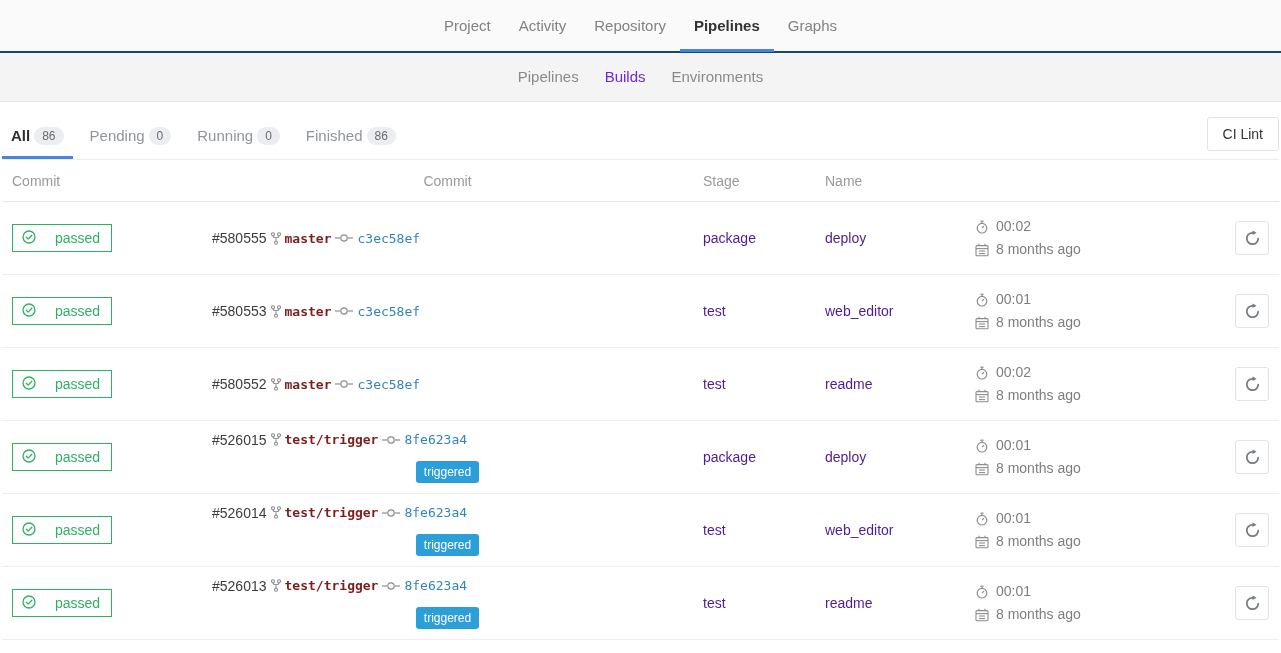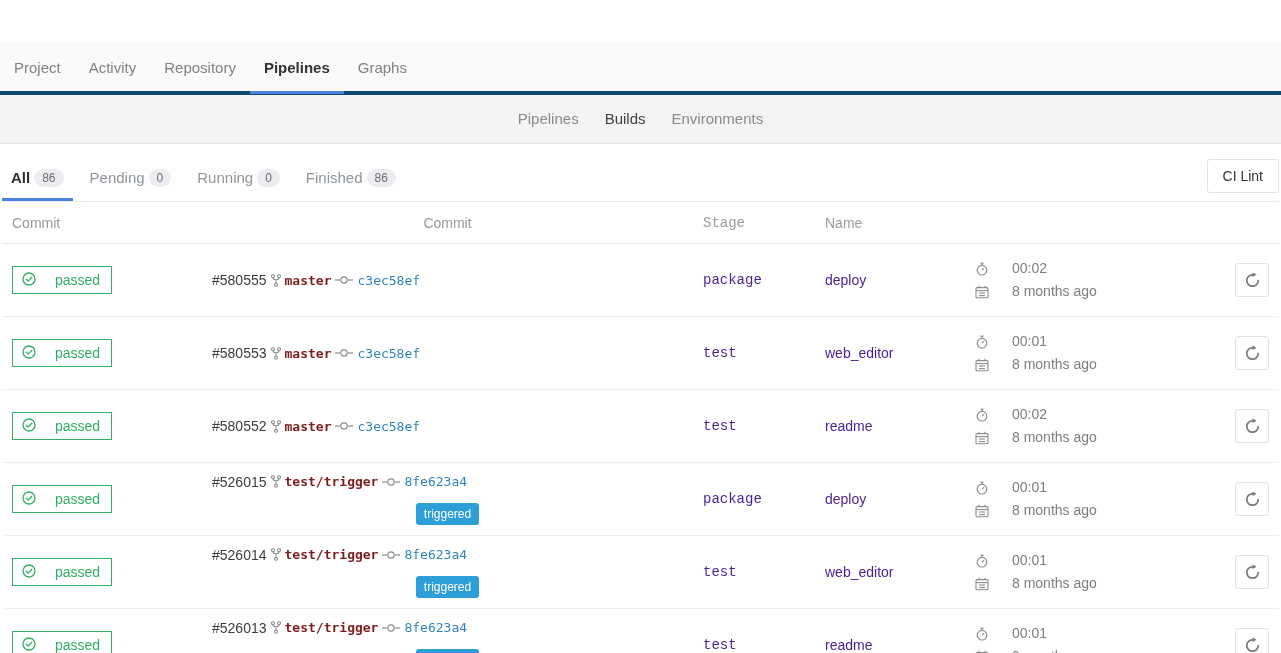--- a/index.html
+++ b/index.html
@@ -8,24 +8,24 @@
     font-family: "Liberation Sans", sans-serif;
     font-size: 14px;
     color: #333;
     background: #fff;
   }
   a { text-decoration: none; color: inherit; }
 
   
   .topnav {
     background: #fafafa;
-    border-bottom: 4px solid #0c4a6e;
+    border-bottom: 2px solid #0c4a6e;
     height: 53px;
     display: flex;
-    margin-top: 42px;
+    justify-content: center;
   }
   .topnav a {
     display: block;
     height: 52px;
     line-height: 52px;
     padding: 0 14px;
     font-size: 15px;
     color: #828282;
     cursor: pointer;
   }
@@ -45,21 +45,21 @@
   }
   .subnav a {
     display: block;
     height: 48px;
     line-height: 48px;
     padding: 0 13px;
     font-size: 15px;
     color: #8a8a8a;
     cursor: pointer;
   }
-  .subnav a.active { color: #404040; }
+  .subnav a.active { color: #6d28d9; }
 
   
   .content { padding: 0 2px; }
 
   .tabs-row {
     margin-top: 10px;
     border-bottom: 1px solid #ececec;
     display: flex;
     justify-content: space-between;
     align-items: center;
@@ -98,21 +98,21 @@
     color: #333;
     font-family: inherit;
     cursor: pointer;
     margin-bottom: 4px;
   }
 
   
   .cell { padding: 10px; }
   .c-status  { width: 200px; }
   .c-commit  { flex: 1; text-align: center; }
-  .c-stage   { width: 122px; font-family: Liberation Mono, monospace; }
+  .c-stage   { width: 122px; }
   .c-name    { width: 150px; }
   .c-time    { width: 258px; }
   .c-actions { width: 56px; display: flex; justify-content: flex-end; }
 
   .thead {
     display: flex;
     color: #9a9a9a;
     border-bottom: 1px solid #e7e7e7;
   }
   .thead .cell { padding-top: 13px; padding-bottom: 12px; }
@@ -161,21 +161,21 @@
     padding: 4px 8px;
     margin-top: 13px;
   }
 
   .stage-text, .name-text { color: #4c1d95; }
   .name-text { cursor: pointer; }
 
   .time-line {
     display: flex;
     align-items: center;
-    gap: 23px;
+    gap: 7px;
     color: #7e7e7e;
     line-height: 23px;
   }
   .icon-gray { color: #8d8d8d; flex: 0 0 auto; }
 
   .retry-btn {
     width: 34px; height: 34px;
     background: #fff;
     border: 1px solid #e3e3e3;
     border-radius: 3px;

